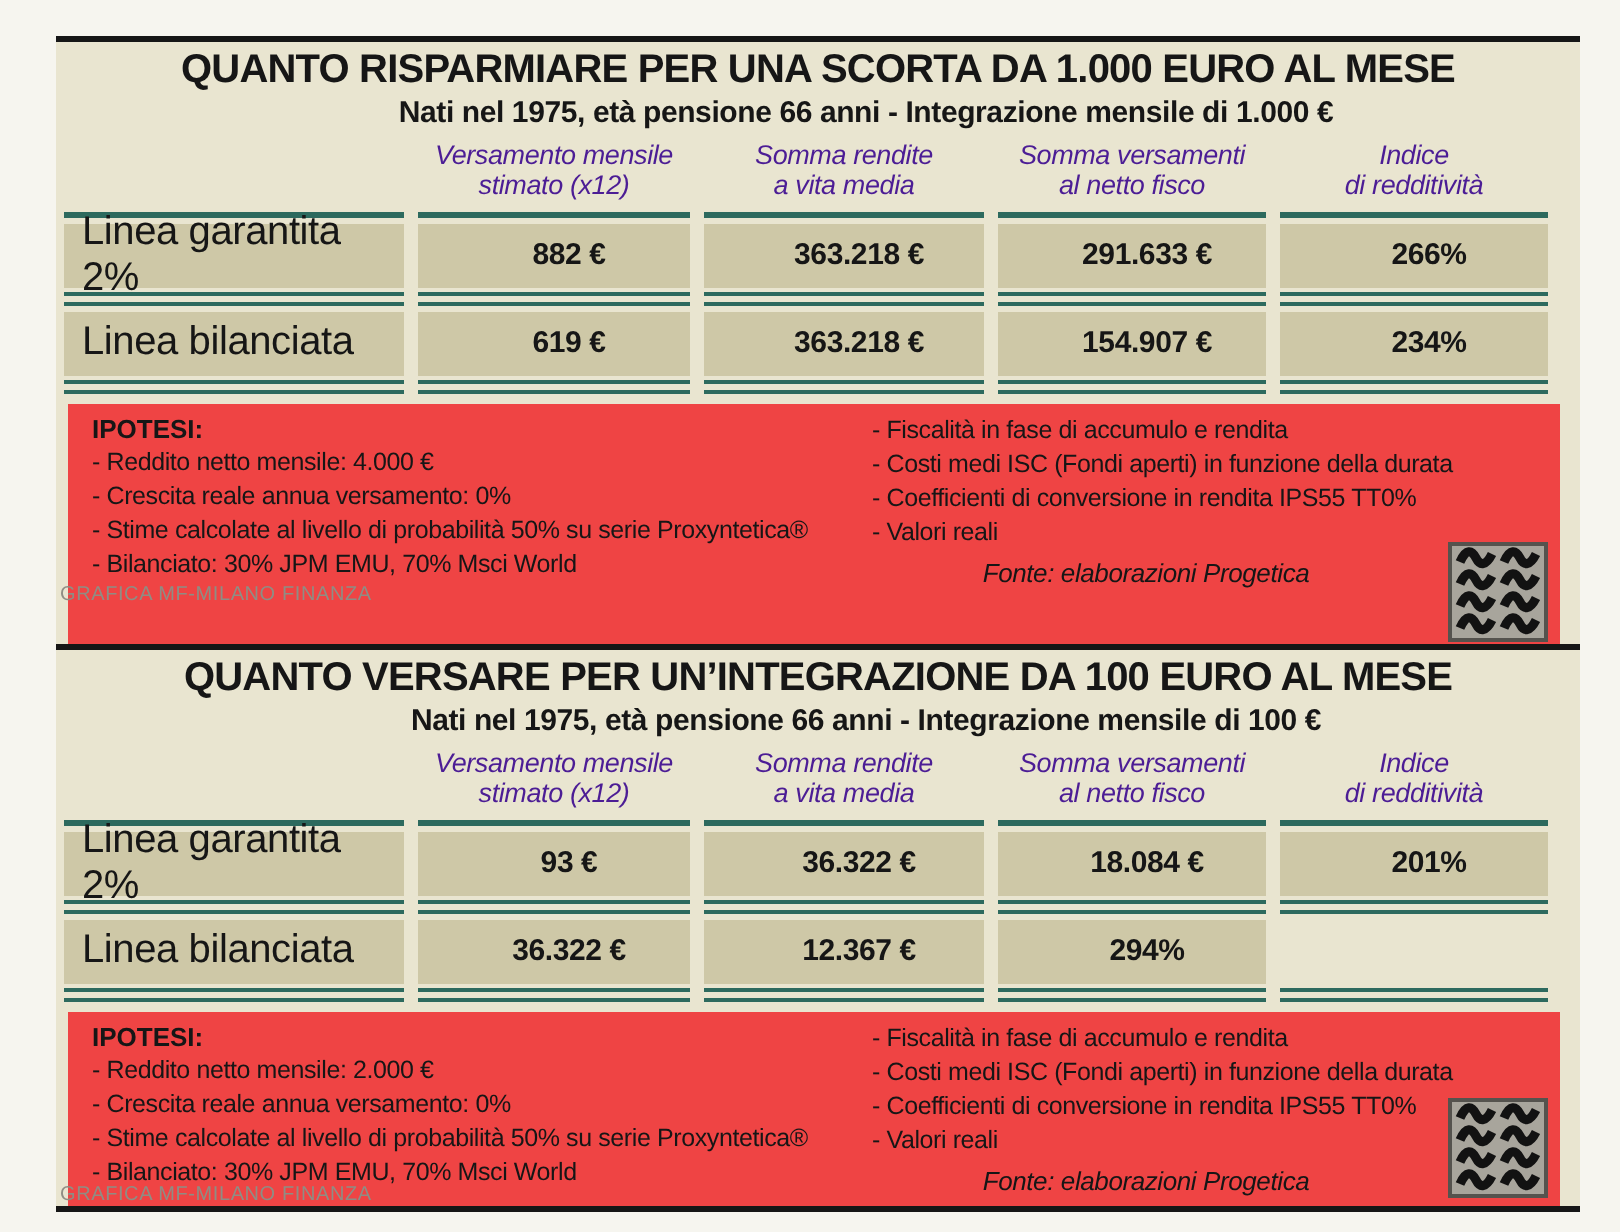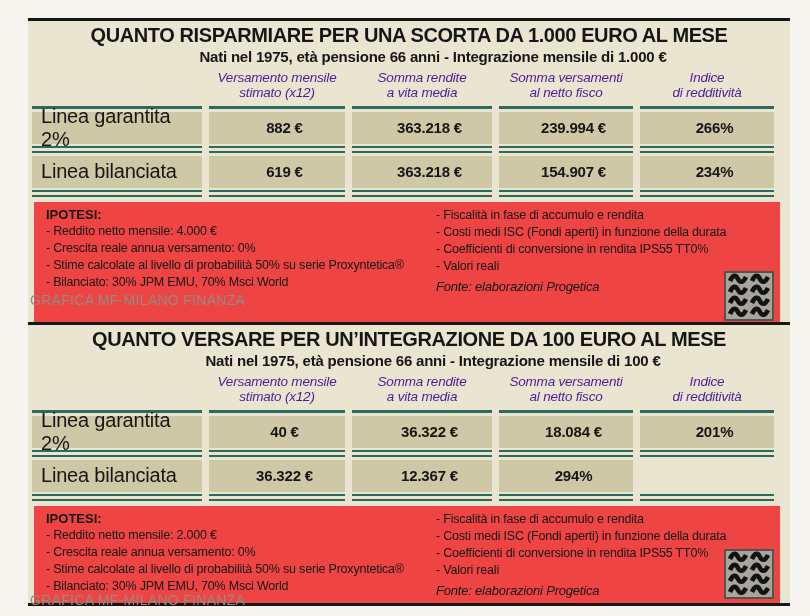--- a/index.html
+++ b/index.html
@@ -65,30 +65,30 @@
     position:relative;
     display:flex;
     padding:3px 8px 3px 12px;
     box-sizing:border-box;
   }
   .notes-left{flex:0 0 390px;}
   .notes-right{flex:1;padding-top:2px;}
   .ipotesi-title{font-size:13px;font-weight:700;margin:2px 0 1px 0;}
   .note-line{font-size:12.5px;line-height:1.38;letter-spacing:-0.2px;white-space:nowrap;}
   .fonte{
-    font-size:13px;font-style:italic;text-align:left;
+    font-size:13px;font-style:italic;text-align:center;
     margin:3px 62px 2px 0;letter-spacing:-0.2px;
   }
   .logo{
     position:absolute;right:6px;bottom:4px;
     width:50px;height:50px;display:block;
   }
   .credit{
     position:absolute;left:30px;
-    font-size:14px;color:#8f8d84;letter-spacing:0.3px;
+    font-size:10px;color:#8f8d84;letter-spacing:0.3px;
   }
   #credit-0{top:292px;}
   #credit-1{top:592px;}
 </style>
 </head>
 <body>
 
 <section class="panel" id="panel-0">
   <div class="p-title">QUANTO RISPARMIARE PER UNA SCORTA DA 1.000 EURO AL MESE</div>
   <div class="p-sub">Nati nel 1975, età pensione 66 anni - Integrazione mensile di 1.000 €</div>
@@ -118,21 +118,21 @@
       <div></div>
       <div></div>
       <div></div>
       <div></div>
   </div>
 
   <div class="colgrid rowband">
     <div class="cell label">Linea garantita 2%</div>
     <div class="cell val">882 €</div>
     <div class="cell val">363.218 €</div>
-    <div class="cell val">239.994 €</div>
+    <div class="cell val">291.633 €</div>
     <div class="cell val">266%</div>
   </div>
 
   <div class="colgrid drule">
     <div></div>
       <div></div>
       <div></div>
       <div></div>
       <div></div>
   </div>
@@ -213,21 +213,21 @@
   <div class="colgrid underline">
     <div></div>
       <div></div>
       <div></div>
       <div></div>
       <div></div>
   </div>
 
   <div class="colgrid rowband">
     <div class="cell label">Linea garantita 2%</div>
-    <div class="cell val">40 €</div>
+    <div class="cell val">93 €</div>
     <div class="cell val">36.322 €</div>
     <div class="cell val">18.084 €</div>
     <div class="cell val">201%</div>
   </div>
 
   <div class="colgrid drule">
     <div></div>
       <div></div>
       <div></div>
       <div></div>

